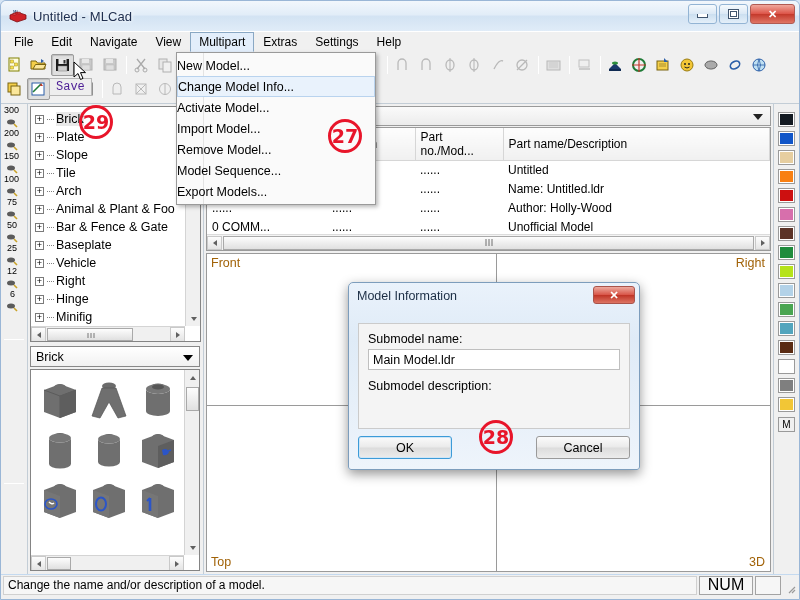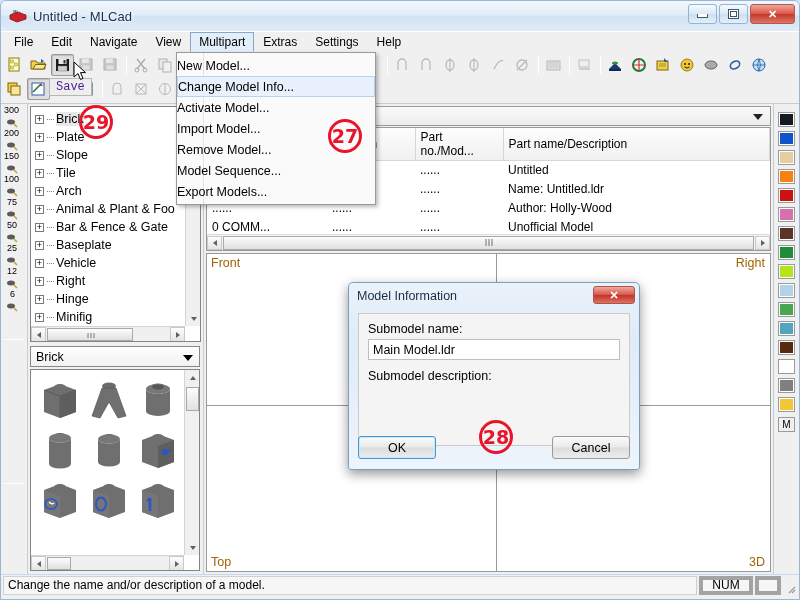--- a/index.html
+++ b/index.html
@@ -143,21 +143,21 @@
   .palette { width:26px; background:#f0f0f0; border-left:1px solid #c3cdd6; padding-top:8px; display:flex; flex-direction:column; align-items:center;}
   .swatch { width:17px;height:15px; margin-bottom:4px; border:1px solid #9a9a9a; box-shadow:inset 0 0 0 1px #fff; }
   .mbtn { width:17px;height:15px;margin-top:1px;border:1px solid #9a9a9a; background:#f0f0f0; display:flex;align-items:center;justify-content:center;font-size:10px;}
 
   
   .statusbar {
     position:absolute; left:0; right:0; bottom:0; height:24px; background:#f0f0f0;
     display:flex; align-items:center; padding:0 2px 4px;
   }
   .stat-main { flex:1; height:19px; border:1px solid #d0d0d0; background:#f6f6f6; display:flex; align-items:center; padding-left:4px; font-size:12px;}
-  .stat-cell { width:54px; height:19px; border:4px solid #a3a3a3; background:#f6f6f6; margin-left:2px; display:flex;align-items:center;justify-content:center;font-size:12px;}
+  .stat-cell { width:54px; height:19px; border:1px solid #a3a3a3; background:#f6f6f6; margin-left:2px; display:flex;align-items:center;justify-content:center;font-size:16px;}
   .stat-grip { width:16px; height:19px; display:flex; align-items:flex-end; justify-content:flex-end;}
 
   
   .dropdown {
     position:absolute; left:175px; top:51px; width:200px; background:#fafafa;
     border:1px solid #9a9a9a; box-shadow:2px 2px 4px rgba(0,0,0,.28); z-index:30; padding:2px 0;
   }
   .dropdown:before{
     content:""; position:absolute; left:0; top:0; bottom:0; width:26px; background:#fafafa; border-right:1px solid #e3e3e3;
   }
@@ -170,31 +170,31 @@
     background:linear-gradient(180deg,#eaf2fb 0%, #dfebf7 30%, #eef4fb 100%);
     border:1px solid #7d9dbc; border-radius:5px 5px 3px 3px;
     box-shadow:0 4px 12px rgba(0,0,0,.42);
   }
   .dlg-title { height:26px; display:flex; align-items:center; padding-left:8px; font-size:12.5px; color:#1b2d44; position:relative;}
   .dlg-close {
     position:absolute; right:4px; top:3px; width:42px; height:18px; border:1px solid #a9534a; border-radius:3px;
     background:linear-gradient(180deg,#edaa9e,#d9574a 48%,#c03527 52%,#dd7463);
     color:#fff; font-weight:bold; font-size:11px; display:flex; align-items:center; justify-content:center;
   }
-  .dlg-body { margin:4px 9px 0; border:1px solid #cbcbcb; background:#f4f4f4; height:133px; padding:8px 9px 16px;}
+  .dlg-body { margin:14px 9px 0; border:1px solid #cbcbcb; background:#f4f4f4; height:106px; padding:8px 9px 16px;}
   .dlg-label { font-size:12.5px; color:#000; margin-bottom:3px; }
   .dlg-input {
     height:21px; background:#fff; border:1px solid #bfbfbf; display:flex; align-items:center;
     padding-left:4px; font-size:12.5px; margin-bottom:9px; color:#000;
   }
   .dlg-input.focused { border:1px solid #7eb4e2; }
   .caret { display:inline-block; width:1px; height:13px; background:#000; margin-left:1px; vertical-align:-2px;}
   .dlg-buttons { position:absolute; left:9px; right:9px; bottom:9px; height:24px; }
   .dbtn {
-    position:absolute; width:78px; height:23px; border-radius:3px; font-size:12.5px;
+    position:absolute; width:94px; height:23px; border-radius:3px; font-size:12.5px;
     display:flex; align-items:center; justify-content:center;
     background:linear-gradient(180deg,#fbfbfb,#eaeaea 48%,#dcdcdc 52%,#ececec);
     border:1px solid #9a9a9a; color:#000;
   }
   .dbtn.default { border:1px solid #3c9bd8; box-shadow:0 0 0 1px #cfe6f7 inset; }
 
   
   .bubble {
     position:absolute; width:34px; height:34px; border-radius:50%;
     border:3px solid #e8152a; color:#e8152a; font-weight:bold; font-size:19px;

